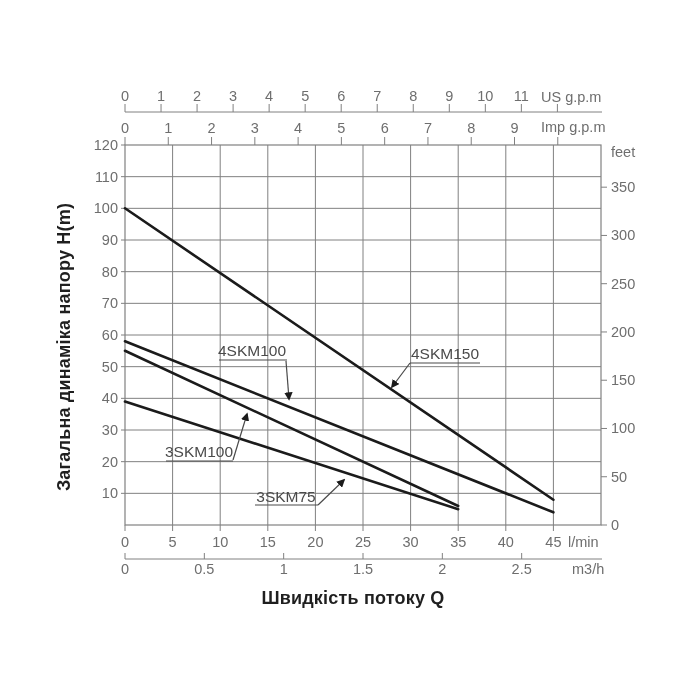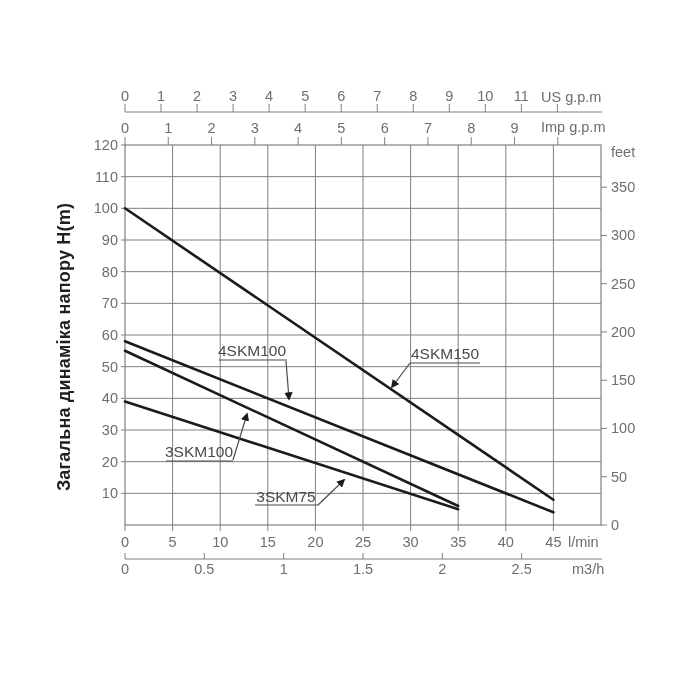--- a/index.html
+++ b/index.html
@@ -182,13 +182,14 @@
       <line x1="410" y1="363" x2="480" y2="363" stroke="#4a4a4a" stroke-width="1.2"></line>
       <line x1="410" y1="363" x2="392" y2="387" stroke="#4a4a4a" stroke-width="1.2" marker-end="url(#arrow)"></line>
       <text x="199" y="457" text-anchor="middle" font-size="15.5" fill="#4a4a4a" font-family="&quot;Liberation Sans&quot;,&quot;DejaVu Sans&quot;,sans-serif" font-weight="normal">3SKM100</text>
       <line x1="166" y1="461" x2="233" y2="461" stroke="#4a4a4a" stroke-width="1.2"></line>
       <line x1="233" y1="460" x2="247" y2="414" stroke="#4a4a4a" stroke-width="1.2" marker-end="url(#arrow)"></line>
       <text x="286" y="502" text-anchor="middle" font-size="15.5" fill="#4a4a4a" font-family="&quot;Liberation Sans&quot;,&quot;DejaVu Sans&quot;,sans-serif" font-weight="normal">3SKM75</text>
       <line x1="255" y1="505" x2="318" y2="505" stroke="#4a4a4a" stroke-width="1.2"></line>
       <line x1="318" y1="505" x2="344" y2="480" stroke="#4a4a4a" stroke-width="1.2" marker-end="url(#arrow)"></line>
     </svg>
   <div class="axis-title" id="y-title">Загальна динаміка напору H(m)</div>
+  <div class="axis-title" id="x-title">Швидкість потоку Q</div>
 </div>
 
 </body></html>

